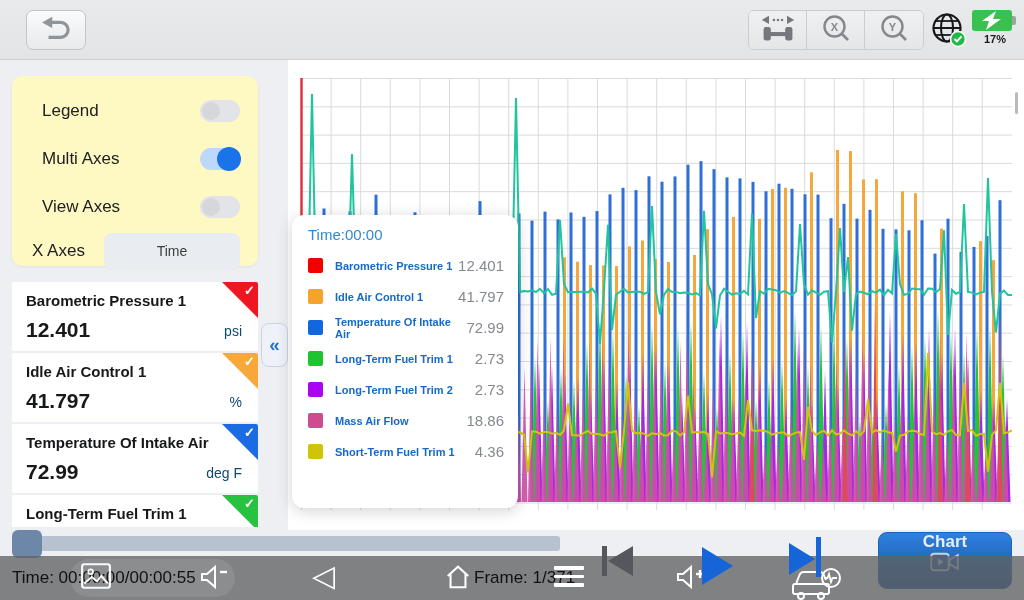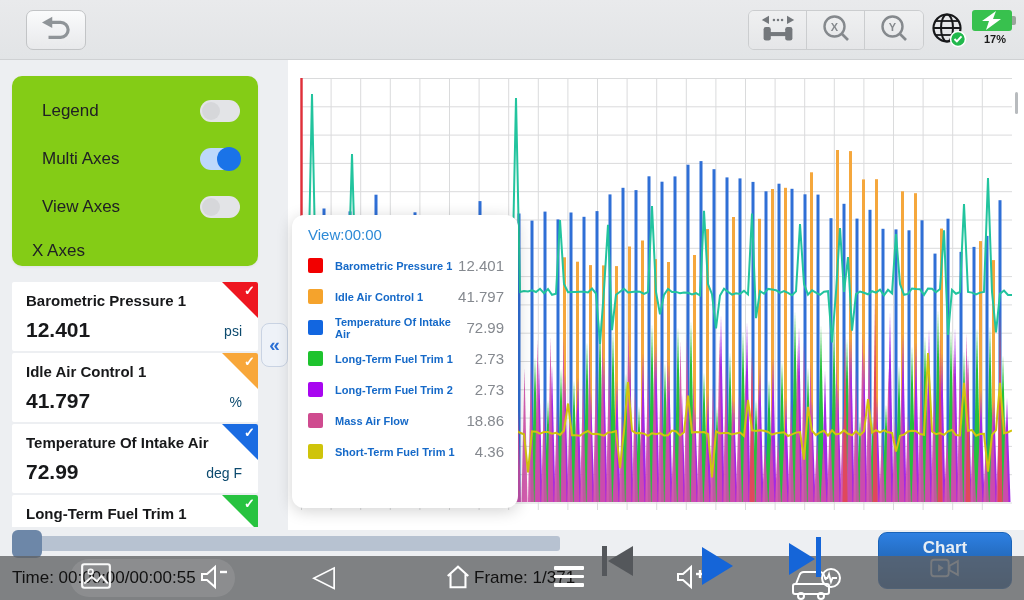--- a/index.html
+++ b/index.html
@@ -20,21 +20,21 @@
   .toolbtn:last-child { border-right:none; }
   .globe { position:absolute; left:930px; top:11px; }
   .battery { position:absolute; left:972px; top:10px; width:46px; }
   .batt-body { width:40px; height:21px; background:#38c14e; border-radius:3px; position:relative; }
   .batt-cap { position:absolute; right:-4px; top:6px; width:4px; height:9px; background:#9aa59c; border-radius:0 2px 2px 0; }
   .batt-pct { font-size:11px; color:#1a1a1a; text-align:center; margin-top:2px; font-weight:bold; }
 
   
   .chart-region { position:absolute; left:288px; top:60px; width:736px; height:470px; background:#ffffff; }
   .controls-card { position:absolute; left:12px; top:76px; width:246px; height:190px;
-                   background:#84cc16; border-radius:10px; box-shadow:0 1px 3px rgba(0,0,0,.06); z-index:2; }
+                   background:#fef9c3; border-radius:10px; box-shadow:0 1px 3px rgba(0,0,0,.06); z-index:2; }
   .ctl-row { display:flex; align-items:center; justify-content:space-between;
              height:42px; padding:0 18px 0 30px; margin-top:6px; }
   .ctl-row.first { margin-top:14px; }
   .ctl-label { font-size:17px; color:#202124; }
   .ctl-row.xaxes { padding-left:20px; margin-top:2px; }
   .time-btn { width:136px; height:37px; background:#e9ecf1; border-radius:8px; border:none;
               font-size:14px; color:#3c4043; font-family:inherit; }
   .toggle { width:40px; height:22px; border-radius:11px; background:#e3e4e7; position:relative; }
   .toggle .knob { position:absolute; top:2px; left:2px; width:18px; height:18px; border-radius:50%; background:#d6d7da; }
   .toggle.on { background:#bdd8fb; }
@@ -68,21 +68,21 @@
   .tt-sq { width:15px; height:15px; border-radius:2px; margin:0 12px 0 2px; flex:none; }
   .tt-name { flex:1; font-size:11px; font-weight:bold; color:#1569c8; }
   .tt-val { font-size:15px; color:#85898f; }
 
   
   .scroll-track { position:absolute; left:12px; top:536px; width:548px; height:15px; background:#b7c2d1; border-radius:3px; z-index:1; }
   .scroll-thumb { position:absolute; left:12px; top:530px; width:30px; height:28px; background:#6d87a8; border-radius:6px; z-index:1; }
 
   .chart-btn { position:absolute; left:878px; top:532px; width:134px; height:57px; border-radius:9px;
                background:linear-gradient(#2e80e2,#175193); border:1px solid #1a63b8; z-index:1;
-               display:flex; flex-direction:column; align-items:center; justify-content:center; }
+               display:flex; flex-direction:column; align-items:center; justify-content:flex-start; }
   .chart-btn-label { font-size:17px; font-weight:bold; color:#e8eef4; line-height:18px; }
 
   .navbar { position:absolute; left:0; top:556px; width:1024px; height:44px;
             background:rgba(96,98,100,0.78); z-index:2; }
   .nav-text { position:absolute; top:0; height:44px; line-height:44px; font-size:17px; color:#111; }
   .nav-hl { position:absolute; left:70px; top:3px; width:165px; height:38px; border-radius:19px; background:rgba(255,255,255,.10); }
   .hamburger { position:absolute; left:554px; top:10px; width:30px; }
   .hamburger div { height:3.5px; background:#fff; margin-bottom:5px; border-radius:1px; }
 
   .skipback { position:absolute; left:602px; top:546px; z-index:3; display:flex; align-items:center; }
@@ -509,20 +509,21 @@
       </div>
   </div>
   <div class="ctl-row">
     <span class="ctl-label">View Axes</span>
     <div class="toggle">
         <div class="knob"></div>
       </div>
   </div>
   <div class="ctl-row xaxes">
     <span class="ctl-label">X Axes</span>
+    <button class="time-btn">Time</button>
   </div>
 </div>
 
 <div class="cards">
   <div class="pcard">
     <div class="ribbon" style="border-top-color: rgb(238, 22, 32);"></div>
     <span class="ribbon-check">✓</span>
     <div class="pname">Barometric Pressure 1</div>
     <div class="pval">12.401</div>
     <div class="punit">psi</div>
@@ -544,21 +545,21 @@
   <div class="pcard">
     <div class="ribbon" style="border-top-color: rgb(39, 195, 64);"></div>
     <span class="ribbon-check">✓</span>
     <div class="pname">Long-Term Fuel Trim 1</div>
   </div>
 </div>
 
 <div class="collapse-btn">«</div>
 
 <div class="tooltip">
-  <div class="tt-title">View:00:00</div>
+  <div class="tt-title">Time:00:00</div>
   <div class="tt-row">
     <div class="tt-sq" style="background: rgb(242, 0, 0);"></div>
     <div class="tt-name">Barometric Pressure 1</div>
     <div class="tt-val">12.401</div>
   </div>
   <div class="tt-row">
     <div class="tt-sq" style="background: rgb(245, 163, 44);"></div>
     <div class="tt-name">Idle Air Control 1</div>
     <div class="tt-val">41.797</div>
   </div>

